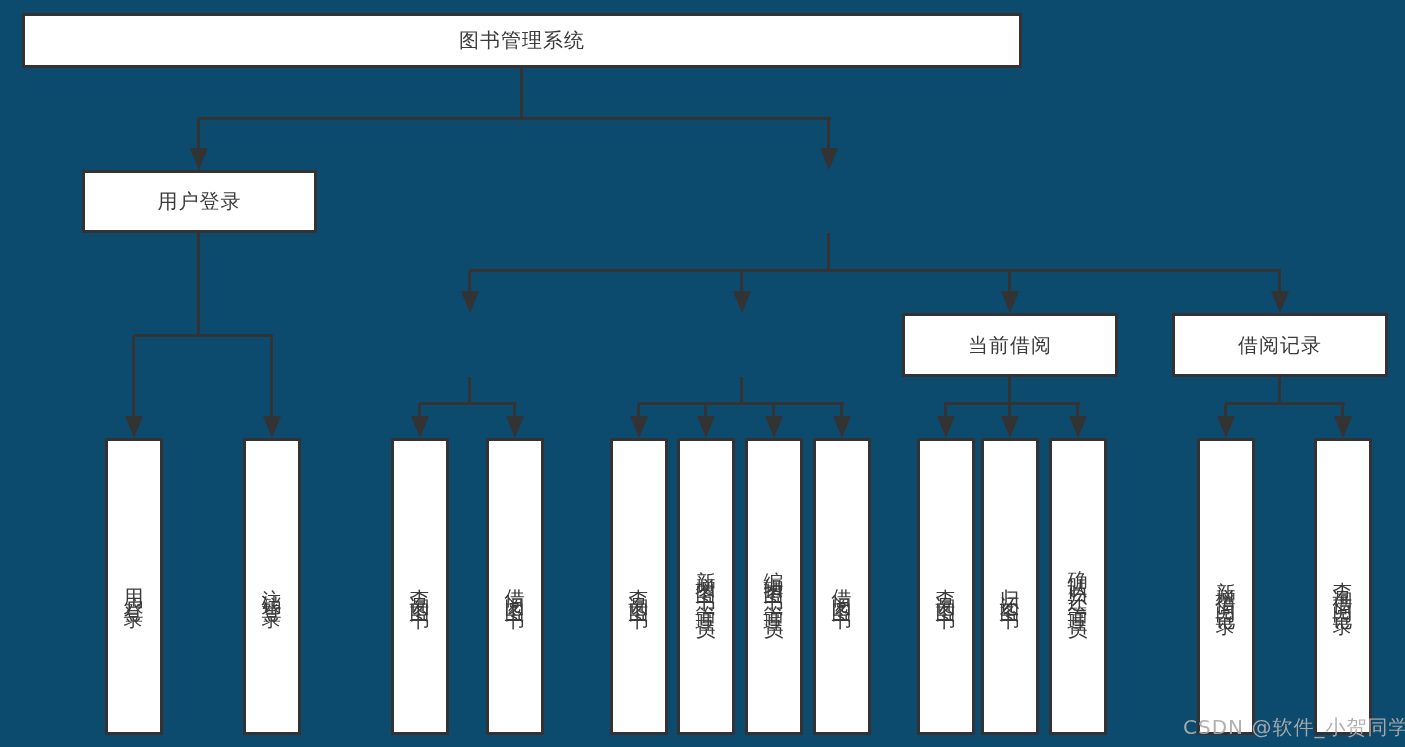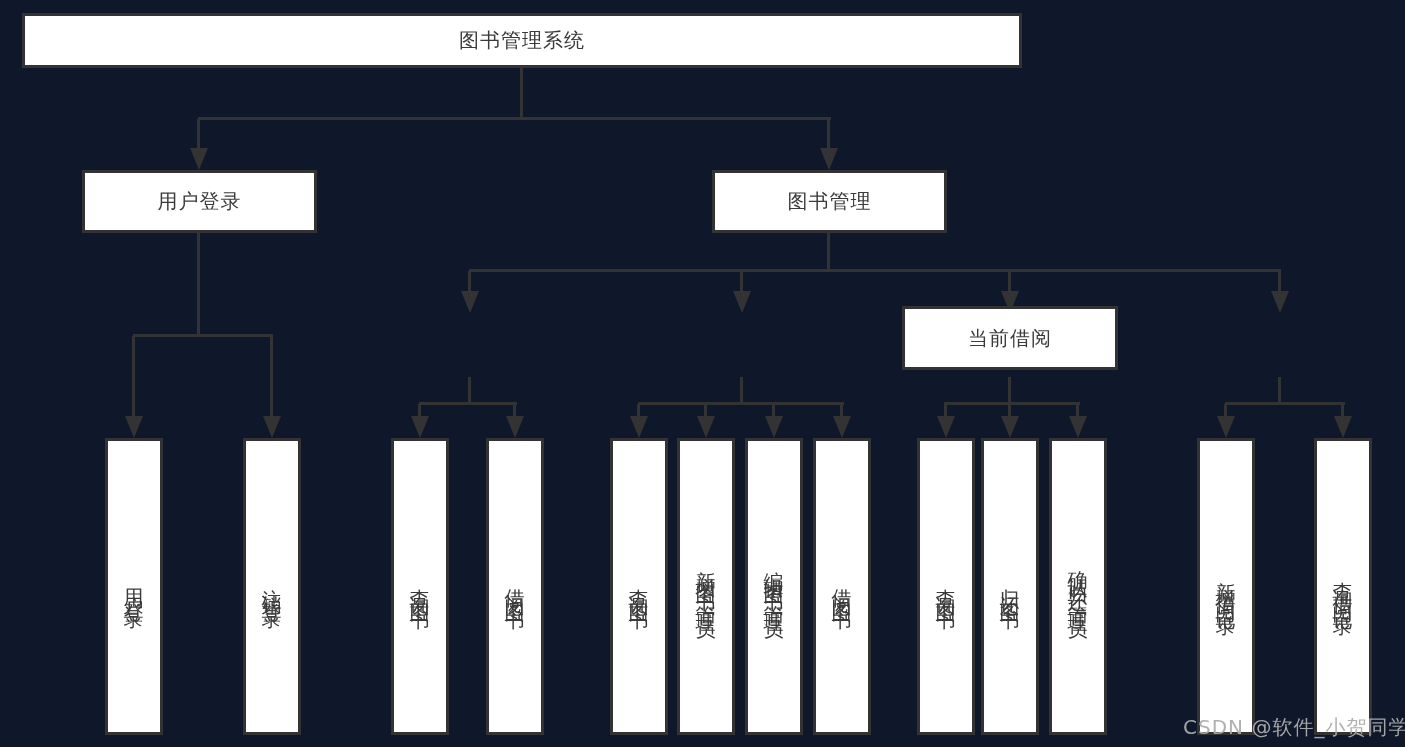--- a/index.html
+++ b/index.html
@@ -1,19 +1,19 @@
 <!DOCTYPE html>
 <html><head>
 <meta charset="utf-8">
 <style>
   html,body{margin:0;padding:0;background:#ffffff;}
   #canvas{
     position:relative;
     width:1405px;height:747px;
-    background:#0f172a;
+    background:#0c4a6e;
     font-family:"DejaVu Sans","Liberation Sans",sans-serif;
     overflow:hidden;
   }
   .box{
     position:absolute;
     background:#ffffff;
     border:3px solid #333333;
     box-sizing:border-box;
     display:flex;align-items:center;justify-content:center;
     color:#3a3a3a;
@@ -56,26 +56,26 @@
 
 <div id="canvas">
 
   <div class="box" style="left:22px;top:13px;width:1000px;height:55px;">
     <span>图书管理系统</span>
   </div>
 
   <div class="box" style="left:82px;top:170px;width:235px;height:63px;">
     <span>用户登录</span>
   </div>
-  <div class="box" style="left:712px;top:170px;width:235px;height:63px;">
-    <span>图书管理</span>
+
+  <div class="box" style="left:902px;top:313px;width:216px;height:64px;">
+    <span>当前借阅</span>
   </div>
-
-  <div class="box" style="left:902px;top:306px;width:216px;height:64px;">
-    <span>当前借阅</span>
+  <div class="box" style="left:1172px;top:313px;width:216px;height:64px;">
+    <span>借阅记录</span>
   </div>
 
   <div class="box leaf" style="left:105px;">
     <span class="vtext">用户登录</span>
   </div>
   <div class="box leaf" style="left:243px;">
     <span class="vtext">注销登录</span>
   </div>
 
   <div class="box leaf" style="left:391px;">

